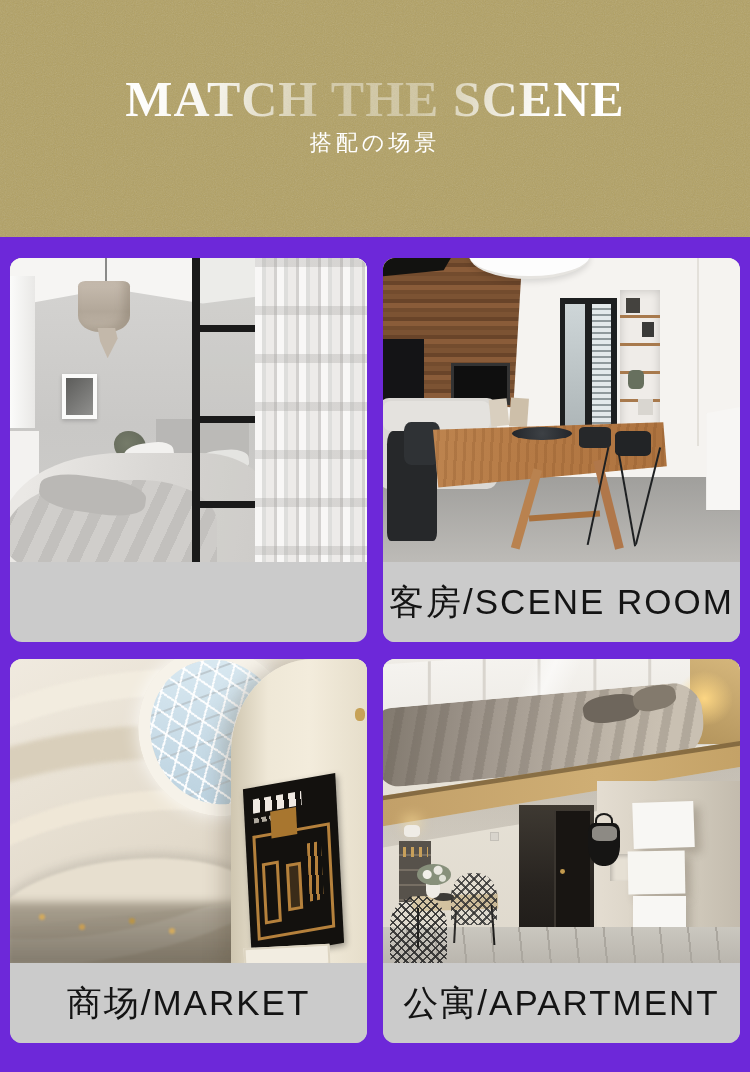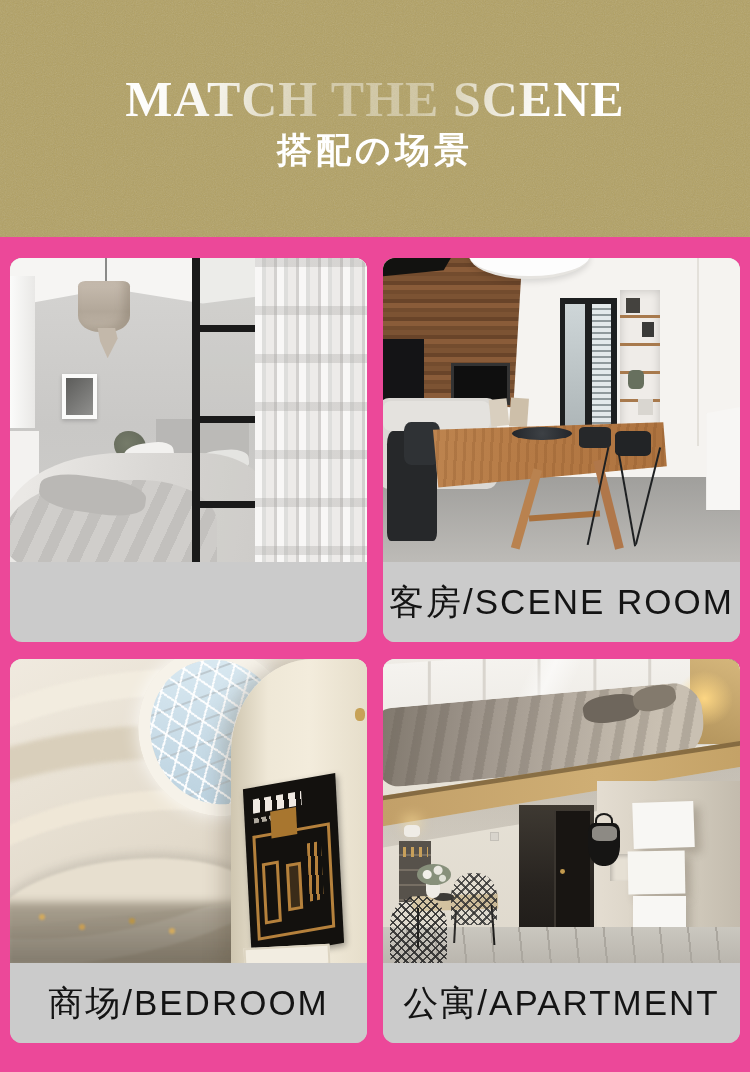--- a/index.html
+++ b/index.html
@@ -1,33 +1,33 @@
 <!DOCTYPE html>
 <html><head>
 <meta charset="utf-8">
 <style>
   * { margin:0; padding:0; box-sizing:border-box; }
   html,body { background:#ffffff; }
-  .page { position:relative; width:750px; height:1072px; background:#ec4899; overflow:hidden;
+  .page { position:relative; width:750px; height:1072px; background:#6d28d9; overflow:hidden;
           font-family:"Liberation Sans","DejaVu Sans",sans-serif; }
 
   
   .banner { position:relative; width:750px; height:237px; background:#b2a164; overflow:hidden; text-align:center; }
   .banner .noise { position:absolute; inset:0; width:100%; height:100%; opacity:.22; }
   .banner-title {
     position:relative; margin-top:74px;
     font-family:"Liberation Serif","DejaVu Serif",serif; font-weight:700;
     font-size:50px; line-height:1.0; letter-spacing:1px; white-space:nowrap;
     background:linear-gradient(102deg,#ffffff 16%,rgba(255,255,255,.92) 27%,rgba(255,255,255,.42) 43%,rgba(255,255,255,.38) 56%,#ffffff 73%);
     -webkit-background-clip:text; background-clip:text; color:transparent;
   }
   .banner-subtitle {
     position:relative; margin-top:8px;
-    font-family:"DejaVu Serif","Liberation Serif",serif; font-weight:700;
-    font-size:35px; line-height:1.0; letter-spacing:4px; color:#ffffff; white-space:nowrap;
+    font-family:"DejaVu Serif","Liberation Serif",serif; font-weight:400;
+    font-size:22px; line-height:1.0; letter-spacing:4px; color:#ffffff; white-space:nowrap;
   }
 
   
   .grid { position:absolute; left:10px; top:258px; width:730px;
           display:grid; grid-template-columns:357px 357px; column-gap:16px; row-gap:17px; }
   .card { width:357px; border-radius:12px; overflow:hidden; background:#cbcbcb; }
   .photo { position:relative; width:357px; height:304px; overflow:hidden; background:#dddad4; }
   .photo div { position:absolute; }
   .label { height:80px; display:flex; align-items:center; justify-content:center; background:#cbcbcb; }
   .label span { font-size:35px; letter-spacing:2px; color:#141414; white-space:nowrap; }
@@ -267,21 +267,21 @@
           <div class="mk-pline"></div>
           <div class="mk-dframe"></div>
           <div class="mk-dtop"></div>
           <div class="mk-dr1"></div>
           <div class="mk-dr2"></div>
           <div class="mk-dr3"></div>
         </div>
         <div class="mk-panel2"></div>
       </div>
       <div class="label">
-        <span>商场/BEDROOM</span>
+        <span>商场/MARKET</span>
       </div>
     </section>
 
     <section class="card">
       <div class="photo">
         <div class="ap-bg"></div>
         <div class="ap-beam"></div>
         <div class="ap-cab"></div>
         <div class="ap-cabgloss"></div>
         <div class="ap-head"></div>

